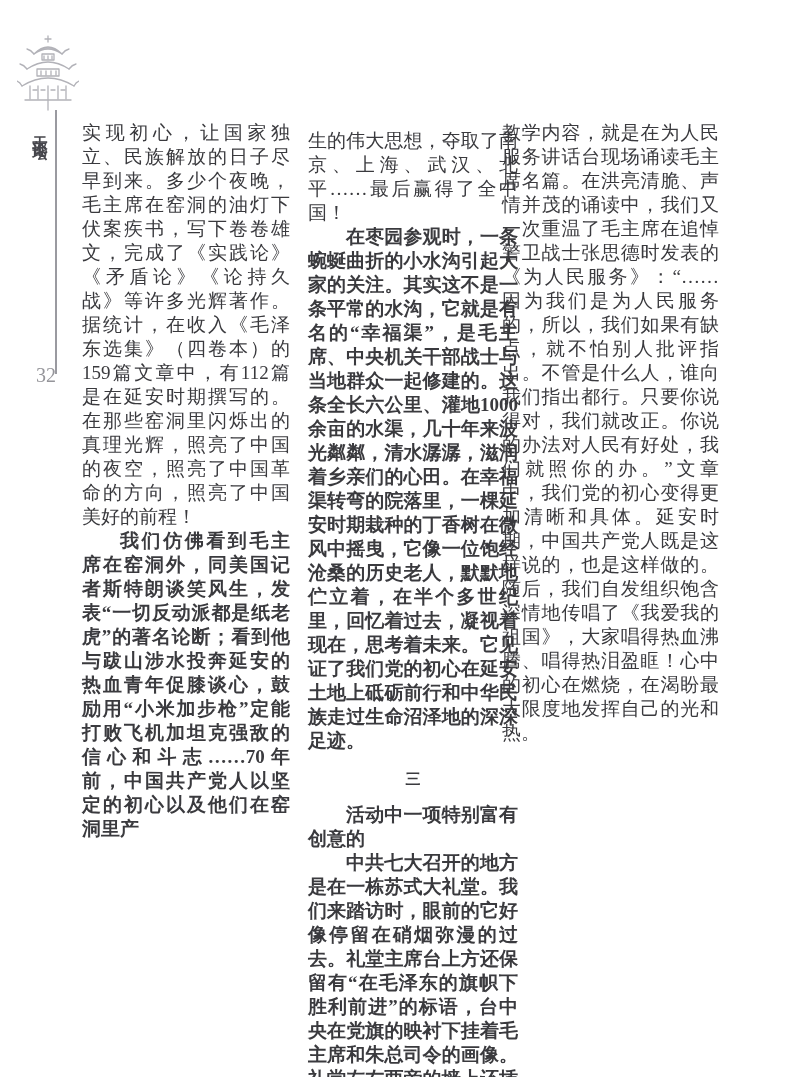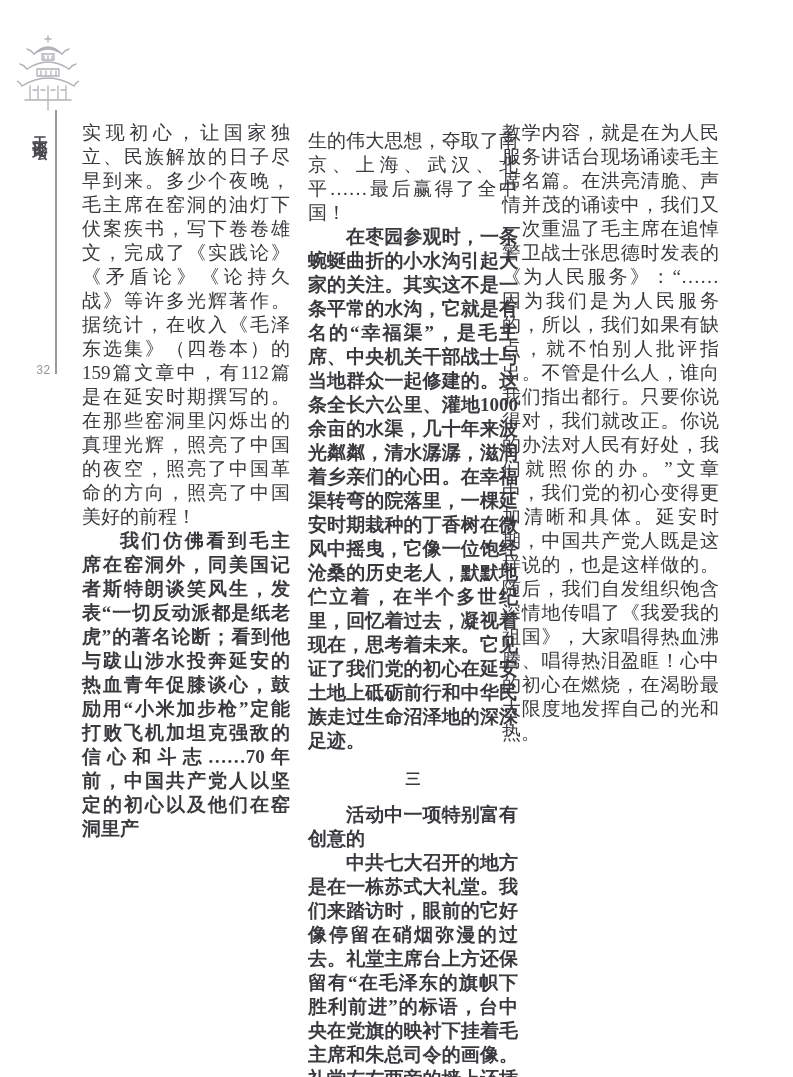--- a/index.html
+++ b/index.html
@@ -20,22 +20,22 @@
   }
   .vtitle {
     position: absolute; left: 30px; top: 124px;
     writing-mode: vertical-rl; text-orientation: upright;
     font-size: 15px; font-weight: 700; color: #46464c;
     letter-spacing: 3px;
     font-family: "Liberation Sans", sans-serif;
   }
   .pagenum {
     position: absolute; left: 36px; top: 364px;
-    font-size: 12px; color: #95959a;
-    font-family: Liberation Mono, monospace;
+    font-size: 20px; color: #95959a;
+    font-family: Liberation Serif, serif;
   }
   
   .col {
     position: absolute; top: 121px;
     color: #3a3a3e;
   }
   .col1 { left: 82px;  width: 208px; }
   .col2 { left: 308px; width: 210px; margin-top: 8px; }
   .col3 { left: 502px; width: 217px; }
   .col p {

